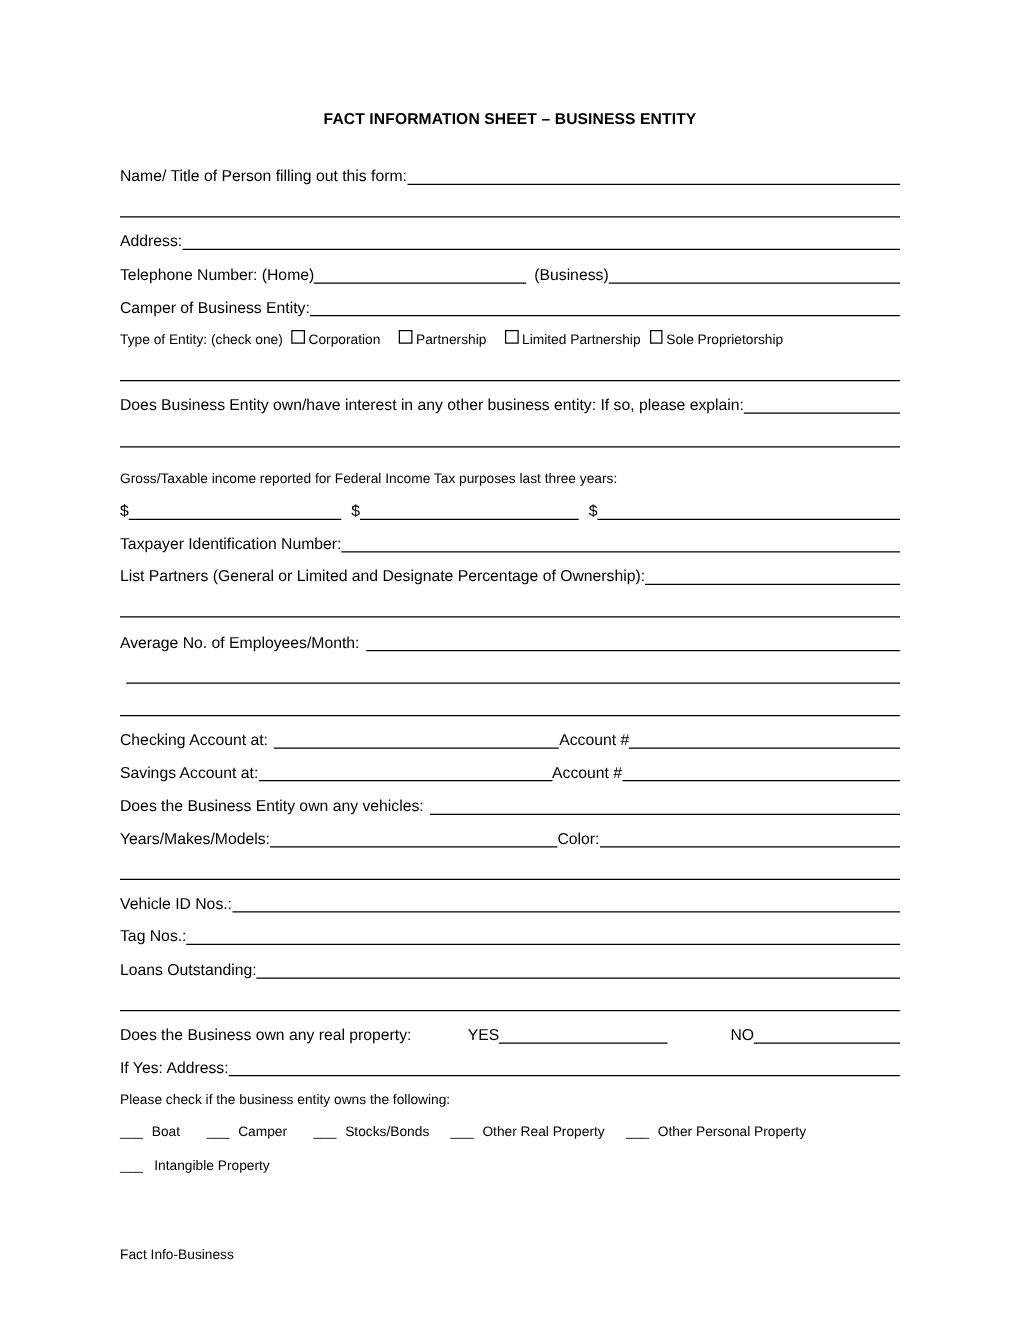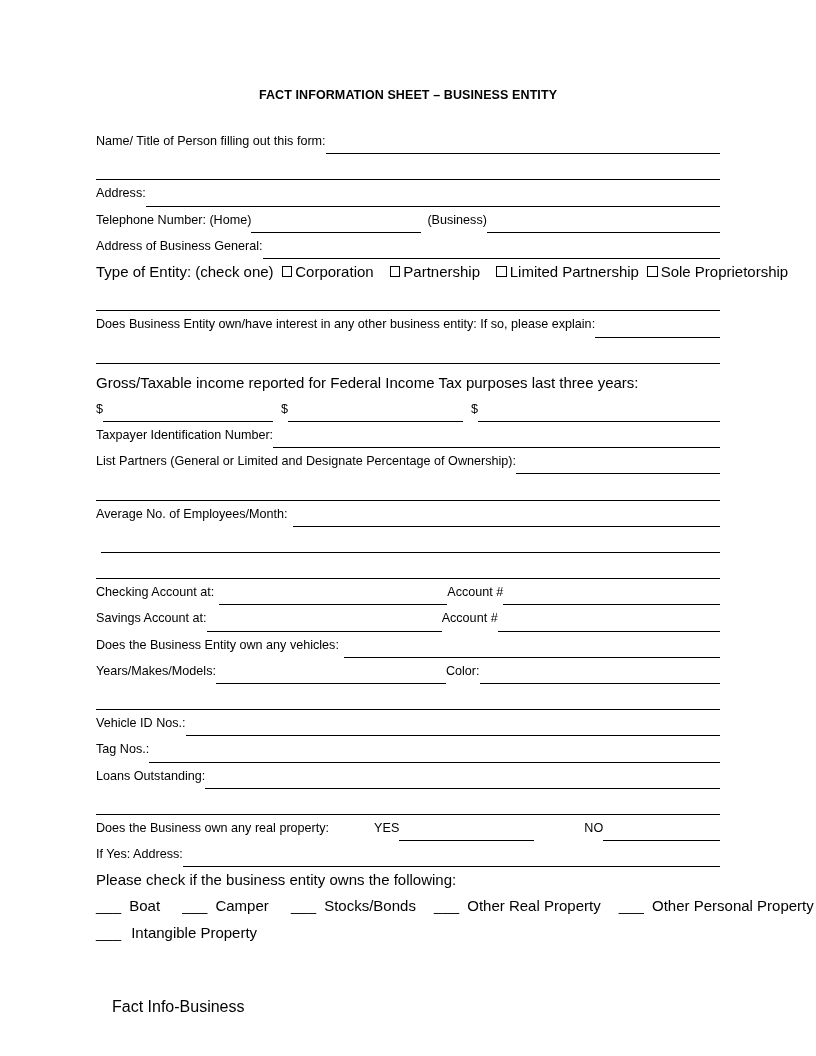--- a/index.html
+++ b/index.html
@@ -24,44 +24,43 @@
     width: 624px;
   }
   .doc-title {
     text-align: center;
     font-weight: bold;
     font-size: 12.5px;
     letter-spacing: 0.1px;
     margin: 0 0 26px 0;
   }
   .line {
-    font-size: 15px;
+    font-size: 11px;
     line-height: 26.2px;
     white-space: nowrap;
     position: relative;
   }
   .spacer6 { height: 6px; }
   .cb {
     display: inline-block;
     width: 8.5px;
     height: 8.5px;
     border: 1px solid #000;
     margin-right: 3px;
     position: relative;
     top: 0px;
   }
   .footer {
     position: absolute;
-    left: 112px;
+    left: 96px;
     top: 998px;
-    font-size: 16px;
+    font-size: 11px;
   }
   .row {
     display: flex;
-    align-items: flex-end;
     font-size: 12.6px;
     line-height: 26.2px;
     height: 26.2px;
   }
   .row .txt { white-space: nowrap; }
   .row .u {
     border-bottom: 1px solid #000;
     height: 19px;
   }
   .grow { flex: 1 1 auto; }
@@ -88,21 +87,21 @@
     </div>
 
     <div class="row">
       <span class="txt">Telephone Number: (Home)</span>
       <span class="u" style="width:170px"></span>
       <span class="txt" style="padding-left:6px">(Business)</span>
       <span class="u grow"></span>
     </div>
 
     <div class="row">
-      <span class="txt">Address of Business General:</span>
+      <span class="txt">Camper of Business Entity:</span>
       <span class="u grow"></span>
     </div>
 
     <div class="line">
       <span>Type of Entity: (check one)</span>
       <span style="padding-left:4px"><span class="cb"></span><span>Corporation</span></span>
       <span style="padding-left:12px"><span class="cb"></span><span>Partnership</span></span>
       <span style="padding-left:12px"><span class="cb"></span><span>Limited Partnership</span></span>
       <span style="padding-left:4px"><span class="cb"></span><span>Sole Proprietorship</span></span>
     </div>

